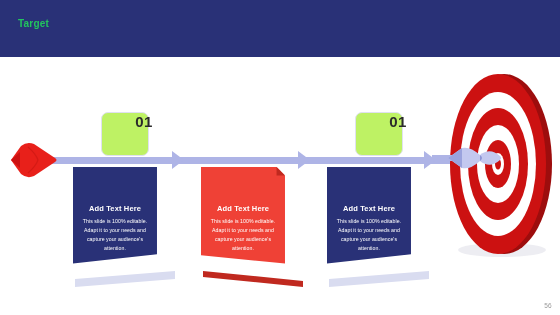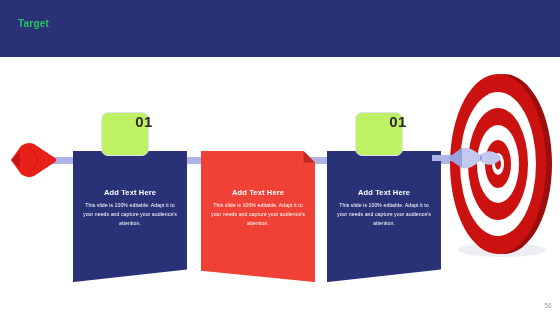--- a/index.html
+++ b/index.html
@@ -80,23 +80,23 @@
     position: absolute;
     left: 8px;
     top: 79px;
     width: 56px;
     height: 44px;
   }
 
   
   .card {
     position: absolute;
-    width: 114px;
+    width: 84px;
     height: 115px;
-    top: 92px;
+    top: 108px;
   }
   .card .body {
     position: absolute;
     inset: 0;
   }
   .card .shadow {
     position: absolute;
     left: 2px;
     top: 104px;
     width: 102px;

